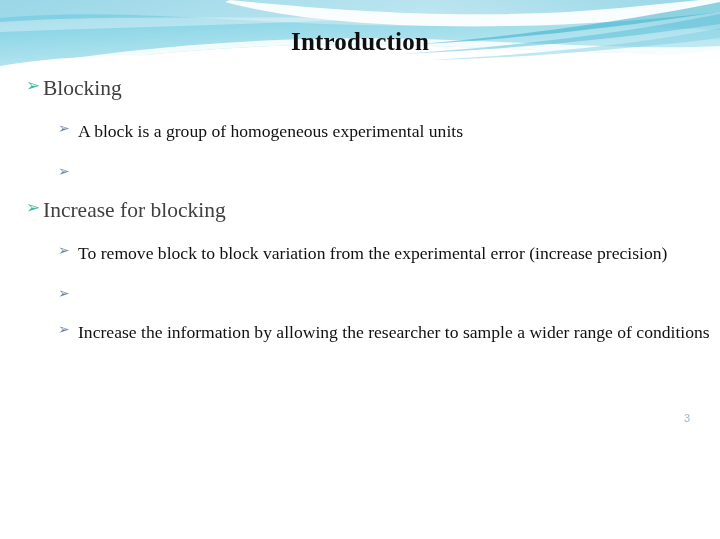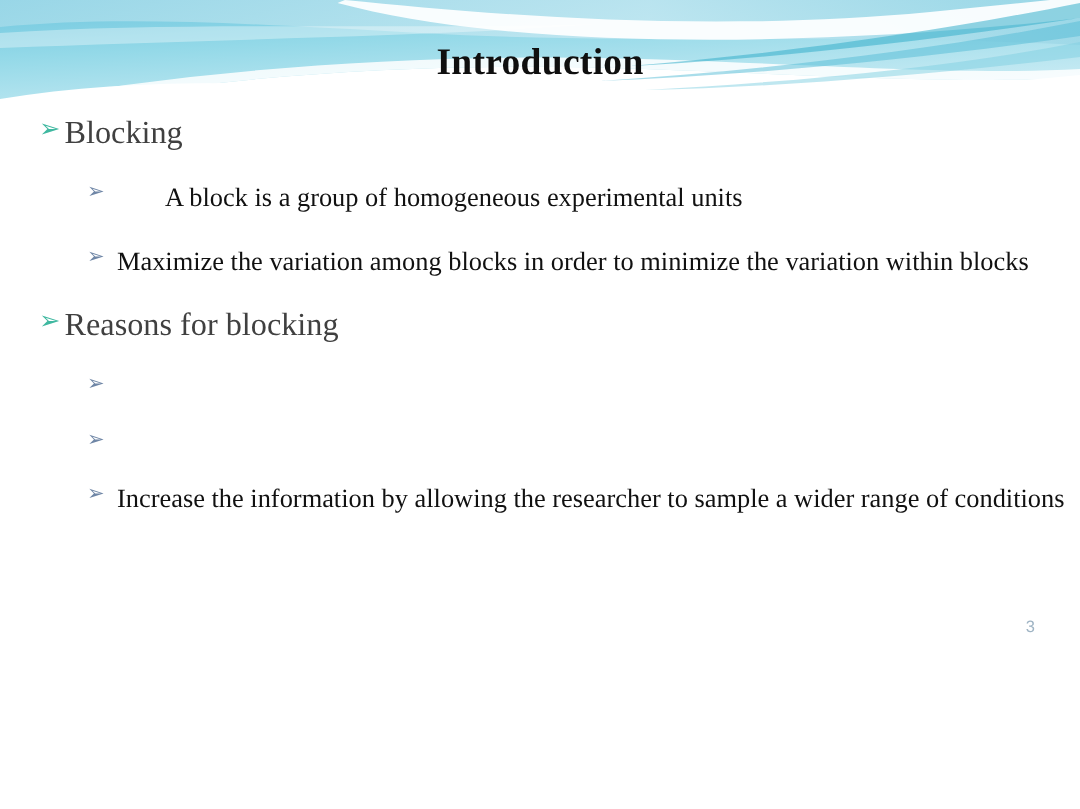--- a/index.html
+++ b/index.html
@@ -99,21 +99,20 @@
     font-size: 17.6px;
     line-height: 1.62;
     color: #111111;
     flex: 1 1 auto;
     text-align: justify;
     text-justify: inter-word;
     max-width: 634px;
   }
   .lvl2 .bullet-text.nojustify {
     text-align: left;
-    margin-left: 32px;
   }
 
   .group-gap {
     height: 10px;
   }
 
   
   .slide-number {
     position: absolute;
     right: 30px;
@@ -170,32 +169,32 @@
       <span class="bullet-text">Blocking</span>
     </div>
 
     <div class="bullet-row lvl2">
       <span class="marker">➢</span>
       <span class="bullet-text nojustify">A block is a group of homogeneous experimental units</span>
     </div>
 
     <div class="bullet-row lvl2">
       <span class="marker">➢</span>
-      <span class="bullet-text">Maximize the variation among blocks in order to minimize the variation within blocks</span>
     </div>
 
     <div class="group-gap"></div>
 
     <div class="bullet-row lvl1">
       <span class="marker">➢</span>
-      <span class="bullet-text">Reasons for blocking</span>
-    </div>
-
-    <div class="bullet-row lvl2">
-      <span class="marker">➢</span>
+      <span class="bullet-text">Increase for blocking</span>
+    </div>
+
+    <div class="bullet-row lvl2">
+      <span class="marker">➢</span>
+      <span class="bullet-text">To remove block to block variation from the experimental error (increase precision)</span>
     </div>
 
     <div class="bullet-row lvl2">
       <span class="marker">➢</span>
     </div>
 
     <div class="bullet-row lvl2">
       <span class="marker">➢</span>
       <span class="bullet-text">Increase the information by allowing the researcher to sample a wider range of conditions</span>
     </div>

